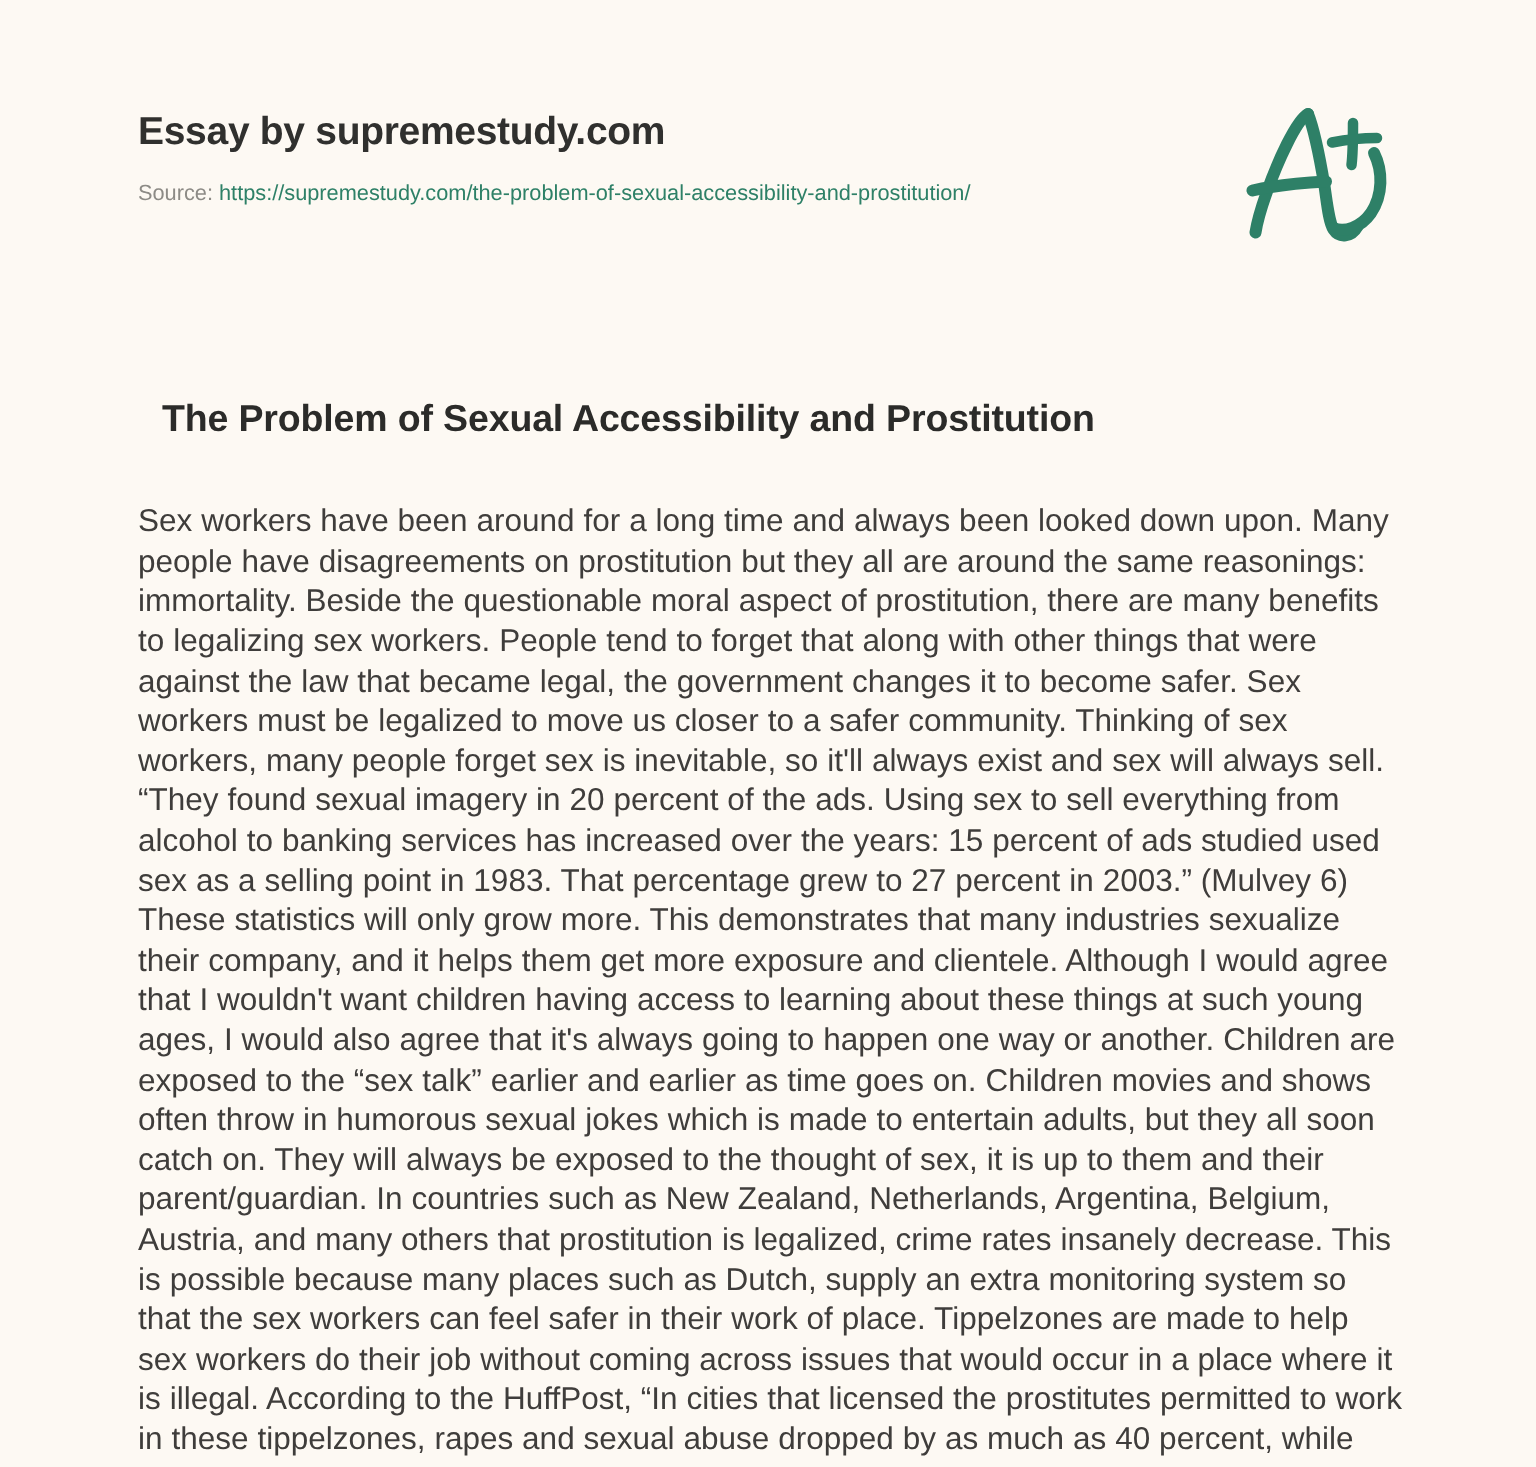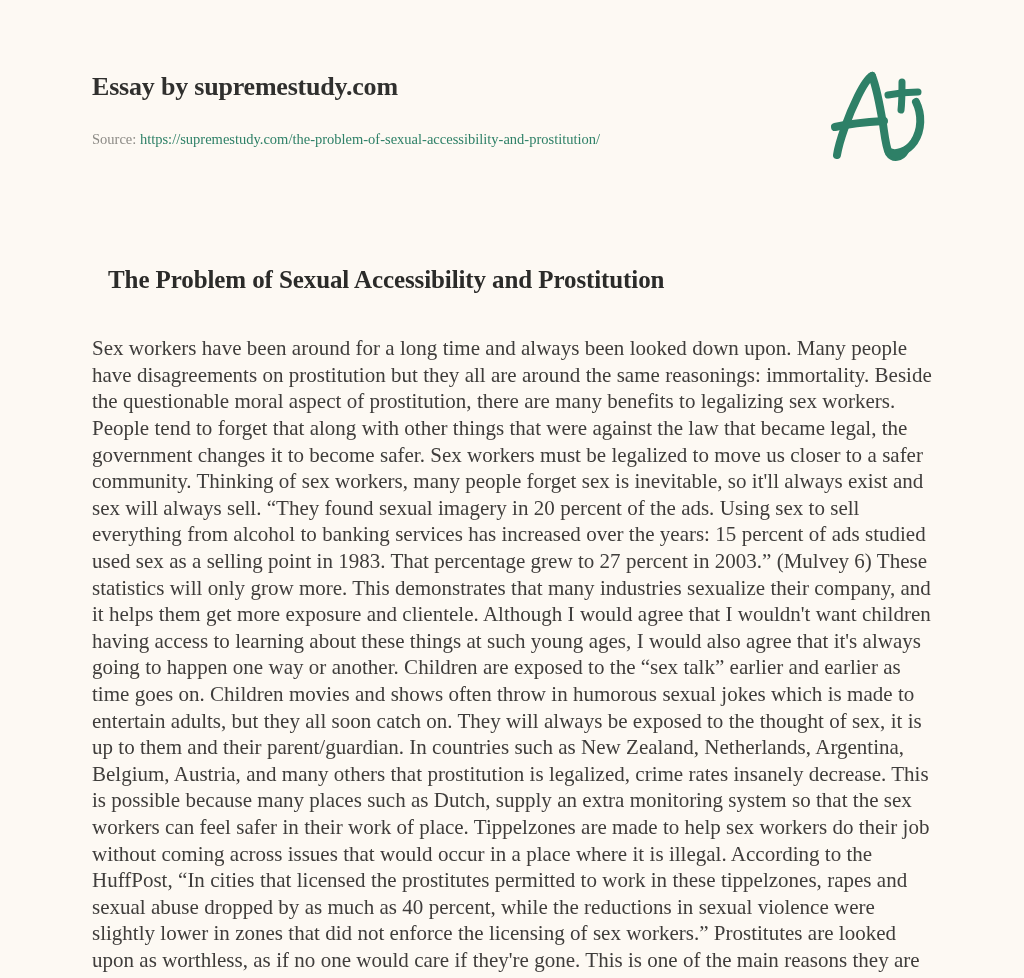--- a/index.html
+++ b/index.html
@@ -14,21 +14,20 @@
     color: #3a3a3a;
     overflow: hidden;
     position: relative;
   }
 
   .page {
     position: relative;
     width: 1024px;
     height: 974px;
     box-sizing: border-box;
-    font-family: Liberation Serif, serif;
   }
 
   
   .header {
     position: absolute;
     left: 0;
     top: 0;
     width: 1024px;
     height: 200px;
   }
@@ -44,21 +43,20 @@
     white-space: nowrap;
   }
 
   .source-line {
     position: absolute;
     left: 92px;
     top: 122px;
     font-size: 14.5px;
     white-space: nowrap;
     line-height: 1.1;
-    margin-top: 10px;
   }
   .source-label {
     color: #8d8b86;
   }
   .source-url {
     color: #2e8067;
     text-decoration: none;
   }
 
   

